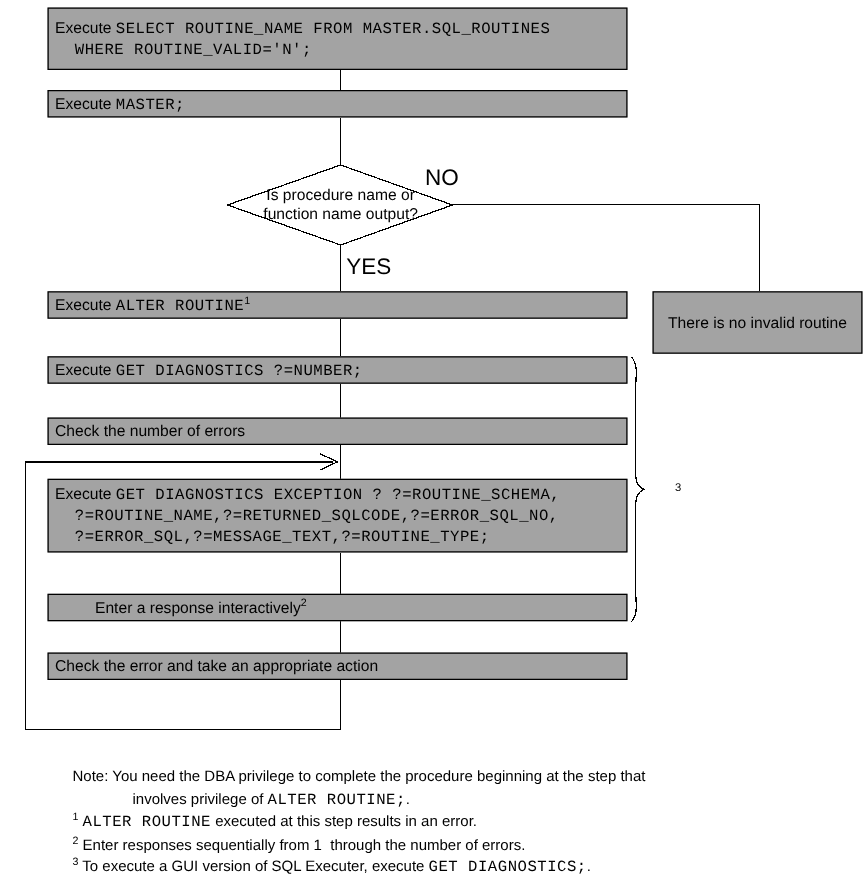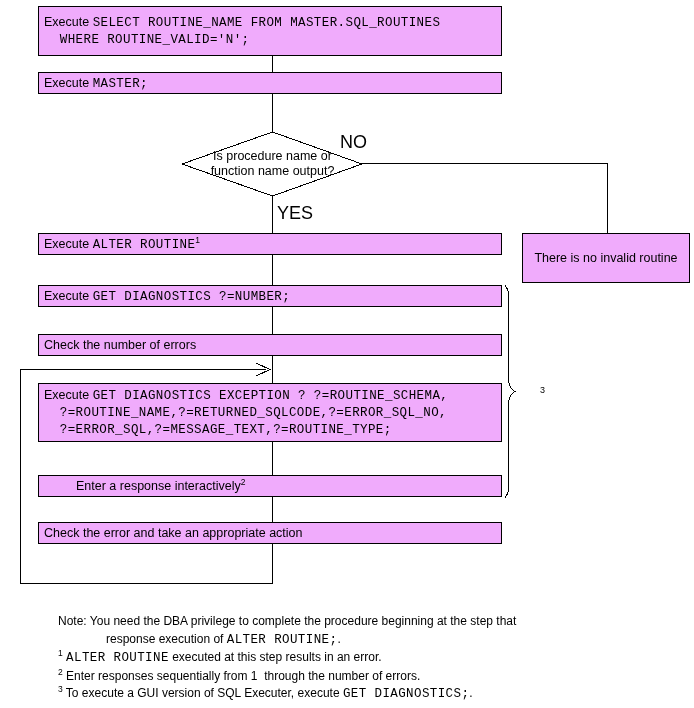--- a/index.html
+++ b/index.html
@@ -25,21 +25,21 @@
     position: absolute;
     left: 0; top: 0;
     width: 694px;
     height: 708px;
     pointer-events: none;
   }
   .node {
     position: absolute;
     box-sizing: border-box;
     border: 1px solid #000;
-    background: #f0abfc;
+    background: #a3a3a3;
     display: flex;
     align-items: center;
   }
   .node .txt {
     padding-left: 5px;
     font-size: 12.5px;
     line-height: 16px;
     white-space: pre;
   }
   .mono {
@@ -163,19 +163,19 @@
   </div>
 
   <div class="node" style="left:38px; top:522px; width:464px; height:22px;">
     <div class="txt">Check the error and take an appropriate action</div>
   </div>
 
   <div class="brace-note" style="left:540px; top:385px;">3</div>
 
   <div class="notes">
     <div class="line"><span>Note: </span><span>You need the DBA privilege to complete the procedure beginning at the step that</span></div>
-    <div class="line indent"><span>response execution of </span><span class="mono">ALTER ROUTINE;</span><span>.</span></div>
+    <div class="line indent"><span>involves privilege of </span><span class="mono">ALTER ROUTINE;</span><span>.</span></div>
     <div class="line fn"><sup>1</sup> <span class="mono">ALTER ROUTINE</span><span> executed at this step results in an error.</span></div>
     <div class="line fn"><sup>2</sup> <span>Enter responses sequentially from 1  through the number of errors.</span></div>
     <div class="line fn"><sup>3</sup> <span>To execute a GUI version of SQL Executer, execute </span><span class="mono">GET DIAGNOSTICS;</span><span>.</span></div>
   </div>
 
 </div>
 
 </body></html>

